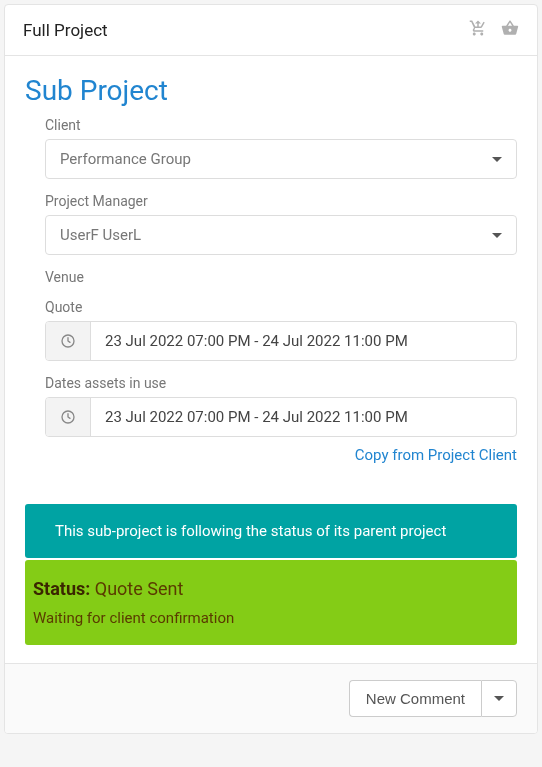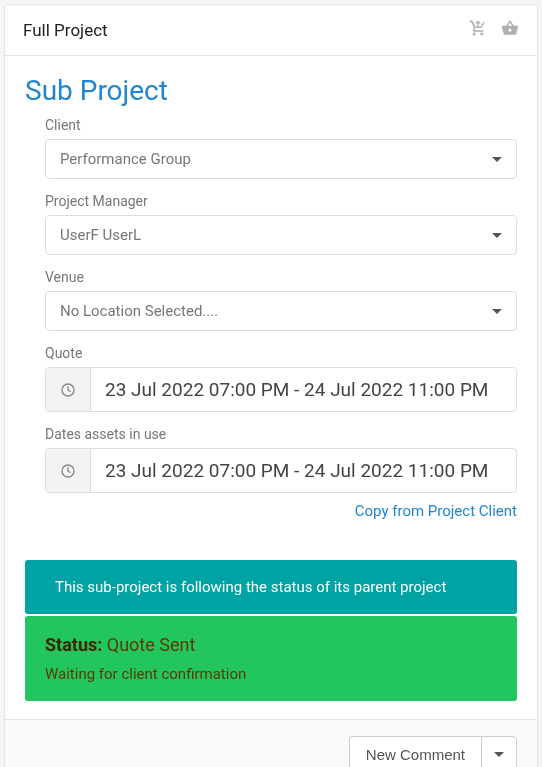--- a/index.html
+++ b/index.html
@@ -98,21 +98,21 @@
       justify-content: center;
     }
     .input-addon svg {
       width: 16px;
       height: 16px;
       stroke: #888;
       fill: none;
     }
     .input-text {
       padding: 10px 14px;
-      font-size: 19px;
+      font-size: 15px;
       color: #444;
       flex: 1;
     }
     .link-right {
       text-align: right;
       margin-top: 8px;
     }
     .link {
       color: #2185d0;
       font-size: 15px;
@@ -121,23 +121,23 @@
     }
     .alert-teal {
       background: #00a3a3;
       color: #fff;
       padding: 18px 30px;
       font-size: 15px;
       border-radius: 3px;
       margin-top: 40px;
     }
     .alert-orange {
-      background: #22c55e;
+      background: #84cc16;
       color: #5a3b00;
-      padding: 18px 20px;
+      padding: 18px 8px;
       border-radius: 3px;
       margin-top: 2px;
     }
     .status-line {
       font-size: 18px;
       margin-bottom: 10px;
     }
     .status-line strong {
       font-weight: 700;
       color: #3a2600;
@@ -209,24 +209,20 @@
     <div class="form-group">
       <label class="form-label">Project Manager</label>
       <div class="form-select">
         <span>UserF UserL</span>
         <span class="caret"></span>
       </div>
     </div>
 
     <div class="form-group">
       <label class="form-label">Venue</label>
-      <div class="form-select">
-        <span>No Location Selected....</span>
-        <span class="caret"></span>
-      </div>
     </div>
 
     <div class="form-group">
       <label class="form-label">Quote</label>
       <div class="input-group">
         <div class="input-addon">
           <svg viewBox="0 0 24 24">
               <circle cx="12" cy="12" r="9" stroke-width="2"></circle>
               <path d="M12 7v5l3 2" stroke-width="2" stroke-linecap="round"></path>
             </svg>

